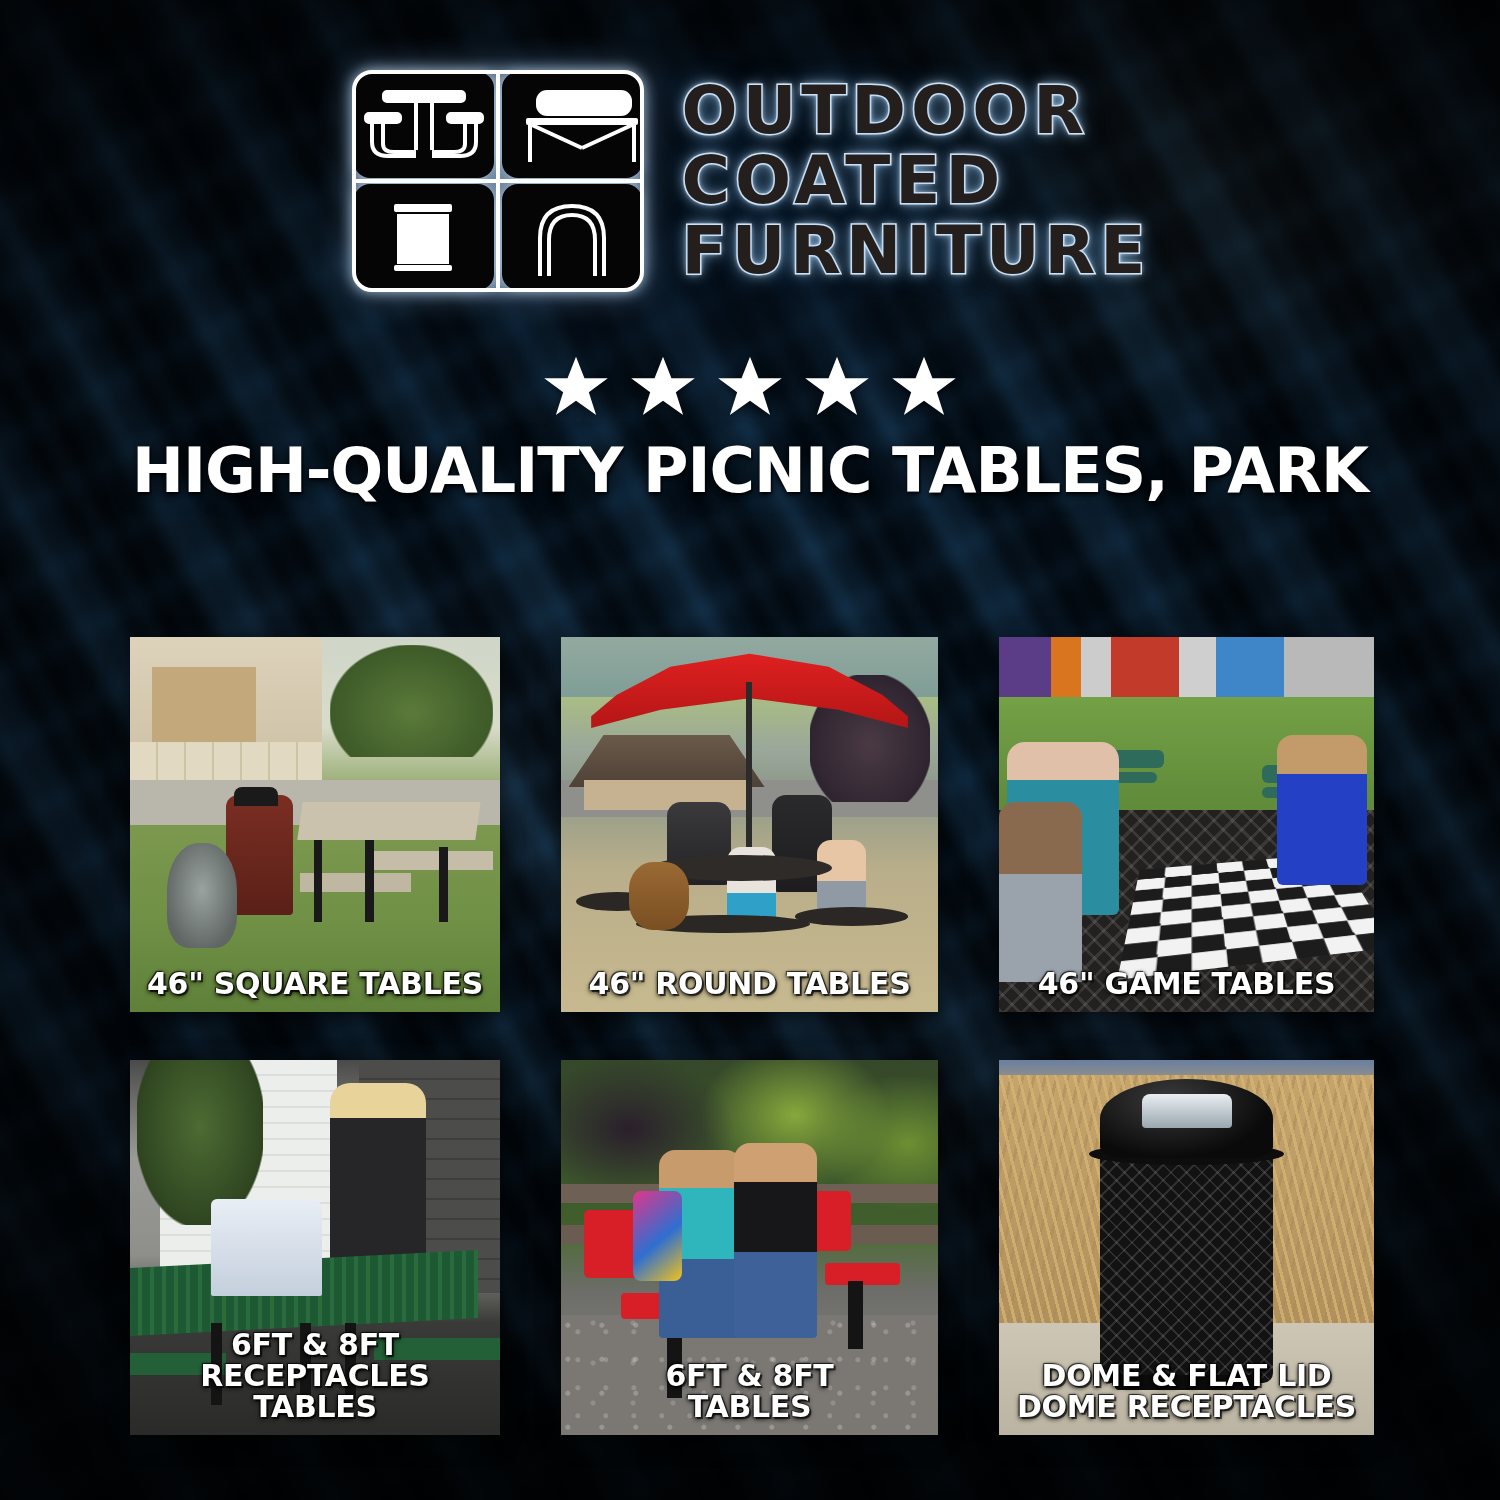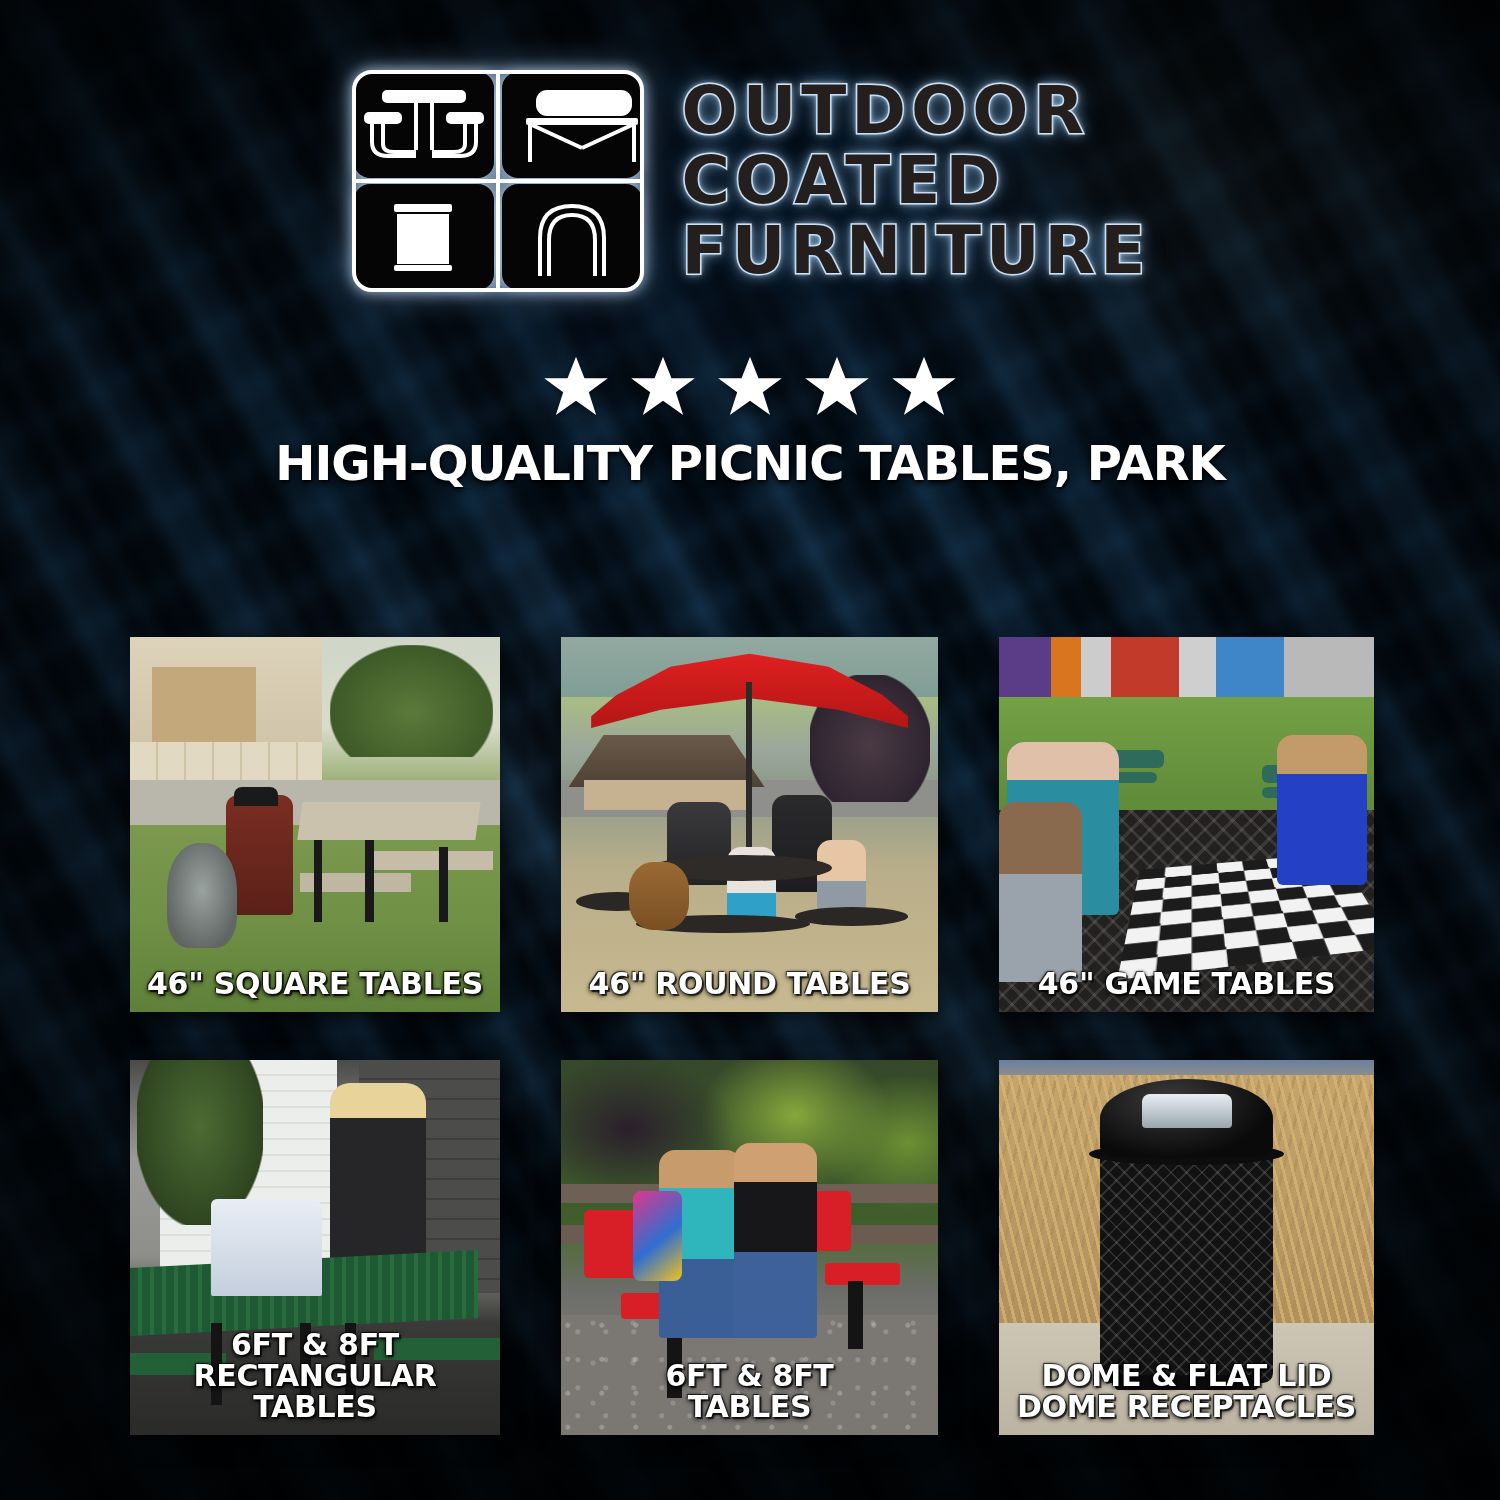--- a/index.html
+++ b/index.html
@@ -95,21 +95,21 @@
     display:flex; justify-content:center; gap:13px;
   }
   .stars svg { display:block; filter:drop-shadow(0 2px 4px rgba(0,0,0,0.55)); }
 
   
   .headline {
     position:absolute; left:60px; right:60px; top:440px;
     text-align:center;
     font-family:"DejaVu Sans", sans-serif;
     font-weight:700;
-    font-size:48px;
+    font-size:62px;
     line-height:0.99;
     letter-spacing:-1px;
     color:#ffffff;
     text-shadow:
       0 3px 5px rgba(0,0,0,0.80),
       0 0 22px rgba(0,0,0,0.55),
       2px 2px 0 rgba(0,0,0,0.35);
   }
   .headline .hl2 { display:block; }
 
@@ -442,21 +442,21 @@
         <div class="gtable"></div>
         <div class="bag"></div>
         <div class="gbench" style="left:0;top:78%;width:26%;"></div>
         <div class="gbench" style="right:0;top:74%;width:34%;"></div>
         <div class="legs" style="left:22%;top:70%;width:3%;height:22%;"></div>
         <div class="legs" style="left:46%;top:70%;width:3%;height:22%;"></div>
         <div class="legs" style="left:58%;top:70%;width:3%;height:20%;"></div>
       </div>
       <div class="cap">
         <span>6FT &amp; 8FT</span>
-        <span class="l2">RECTANGULAR TABLES</span>
+        <span class="l2">RECEPTACLES TABLES</span>
       </div>
     </div>
 
     <div class="tile">
       <div class="photo p5">
         <div class="foliage"></div>
           <div class="fence"></div>
           <div class="fence2"></div>
         <div class="gravel"></div>
         <div class="back" style="left:6%;top:40%;width:20%;height:18%;"></div>

